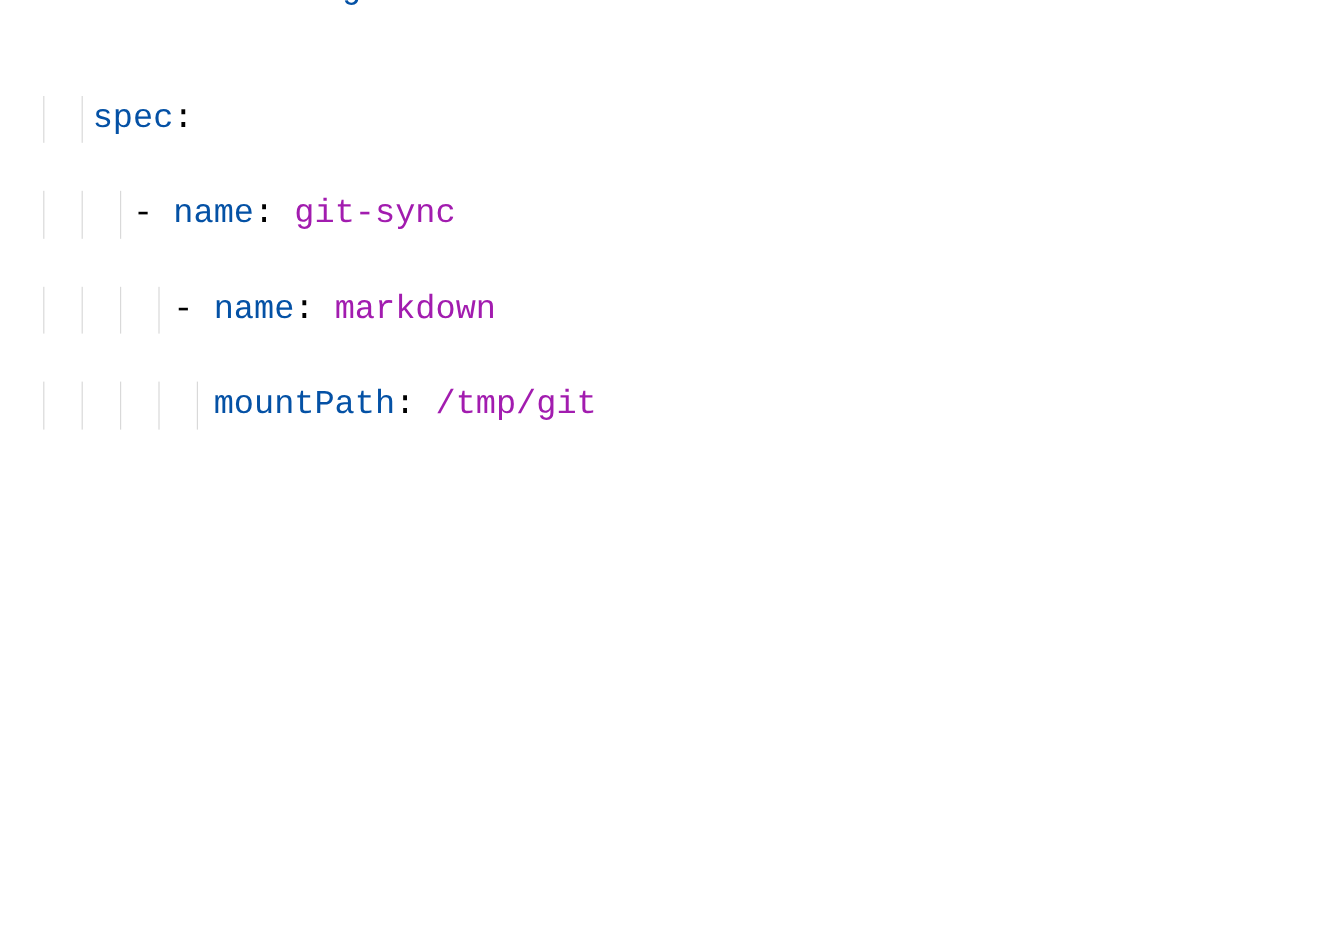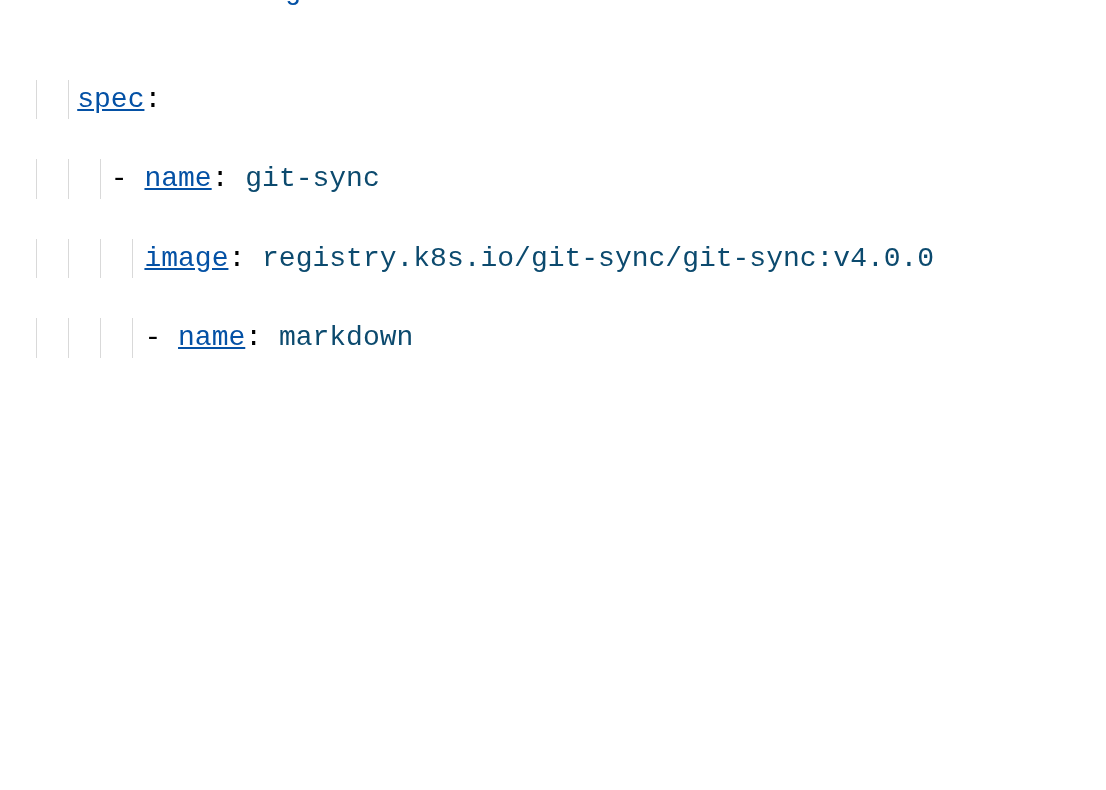--- a/index.html
+++ b/index.html
@@ -29,22 +29,22 @@
     width: 0;
     border-left: 1px solid #d9d9d9;
     pointer-events: none;
   }
   .g0 { left: 26px; }
   .g1 { left: 58px; }
   .g2 { left: 90px; }
   .g3 { left: 122px; }
   .g4 { left: 154px; }
 
-  .k  { color: #0451a5; text-decoration: underline; }        
-  .v  { color: #0c4a6e; }        
+  .k  { color: #0451a5; }        
+  .v  { color: #a21caf; }        
   .dash { color: #000; }
   .punct { color: #000; }
   .top-cut {
     font-family: "Consolas","Courier New",monospace;
     font-size: 28px;
     color:#0451a5;
     position:absolute;
     top:-28px;
     left:132px;
     letter-spacing:1px;
@@ -58,22 +58,22 @@
     left:234px;
   }
 </style>
 </head>
 <body>
 
 <div class="code-block">
 <span class="top-cut">......</span><span class="top-cut2">---g</span>
 <span class="line"><span class="guide g0"></span><span class="guide g1"></span>    <span class="k">spec</span><span class="punct">:</span></span>
 <span class="line"><span class="guide g0"></span><span class="guide g1"></span><span class="guide g2"></span>      <span class="dash">-</span> <span class="k">name</span><span class="punct">:</span> <span class="v">git-sync</span></span>
-<span class="line"><span class="guide g0"></span><span class="guide g1"></span><span class="guide g2"></span><span class="guide g3"></span>        <span class="k">image</span><span class="punct">:</span> <span class="v">registry.k8s.io/git-sync/git-sync:v4.0.0</span></span>
 <span class="line"><span class="guide g0"></span><span class="guide g1"></span><span class="guide g2"></span><span class="guide g3"></span>        <span class="dash">-</span> <span class="k">name</span><span class="punct">:</span> <span class="v">markdown</span></span>
+<span class="line"><span class="guide g0"></span><span class="guide g1"></span><span class="guide g2"></span><span class="guide g3"></span><span class="guide g4"></span>          <span class="k">mountPath</span><span class="punct">:</span> <span class="v">/tmp/git</span></span>
 
 
 
 
 
 
 
 
 </div>
 

